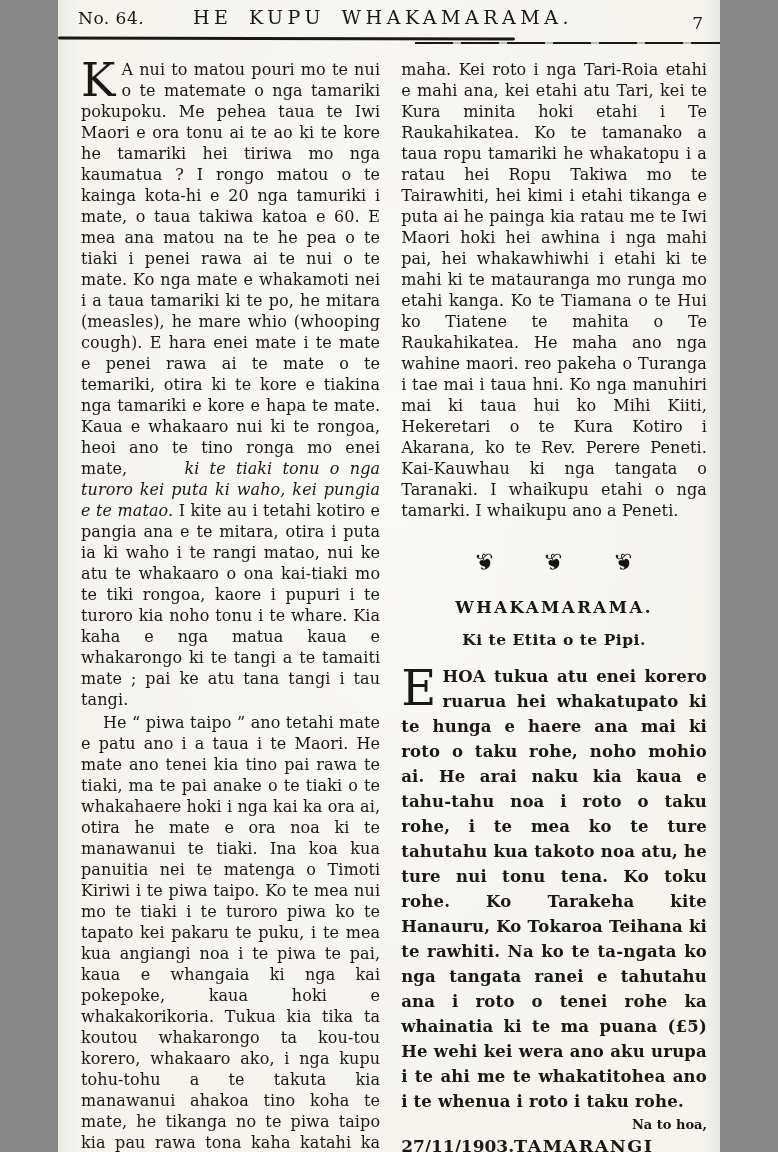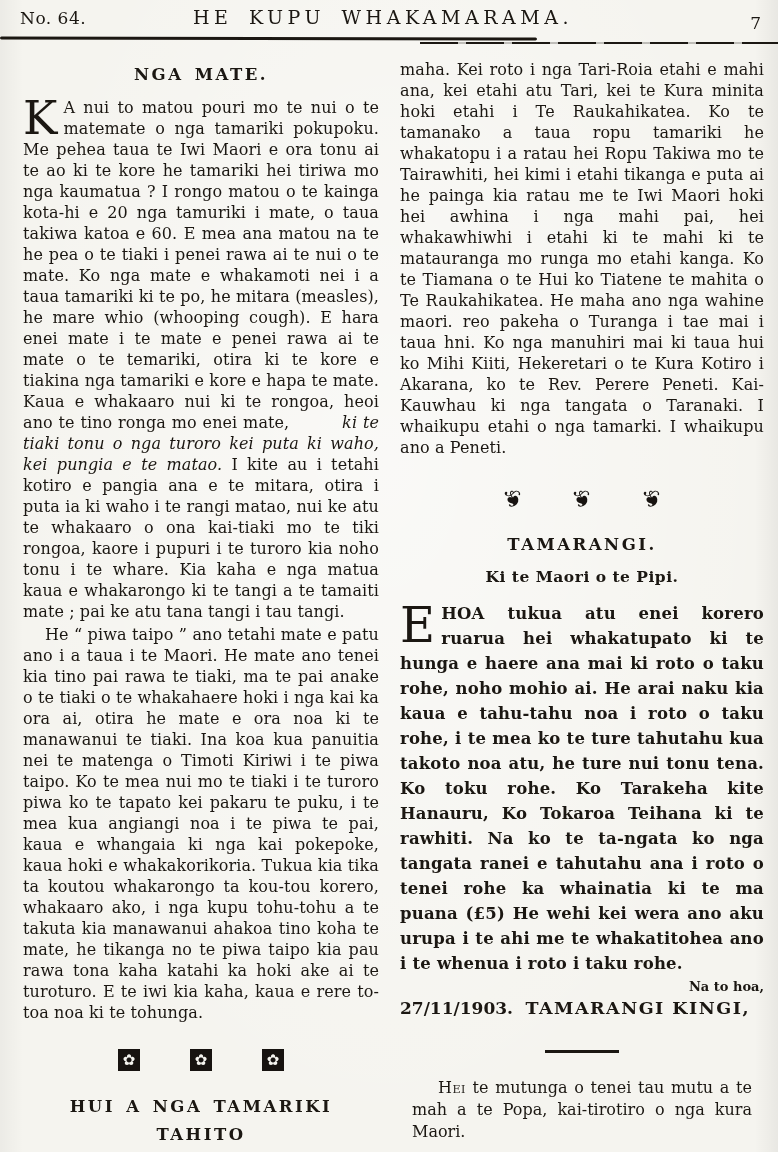--- a/index.html
+++ b/index.html
@@ -1,18 +1,18 @@
 <!DOCTYPE html>
 <html><head>
 <meta charset="utf-8">
 <style>
   html,body{margin:0;padding:0;background:#888;}
   .page{
     position:relative;
-    width:778px;height:1152px;
+    width:662px;height:1152px;
     margin:0 auto;
     background:#f5f4ef;
     background-image:
       radial-gradient(ellipse at 50% 40%, rgba(255,255,255,.5), rgba(0,0,0,0) 70%),
       linear-gradient(to right, rgba(0,0,0,.04), rgba(0,0,0,0) 3%, rgba(0,0,0,0) 97%, rgba(0,0,0,.05));
     color:#1b1712;
     font-family:"DejaVu Serif", serif;
     overflow:hidden;
     box-sizing:border-box;
   }
@@ -93,21 +93,20 @@
   </div>
   <div class="rule-wrap">
     <div class="rule-a"></div>
     <div class="rule-b"></div>
   </div>
 
   <div class="columns">
 
     <div class="col col-left">
 
-      <h2 class="article-heading">NGA MATE.</h2>
 
       <p class="body-text"><span class="dropcap">K</span><span>A nui to matou pouri mo te nui o te matemate o nga tamariki pokupoku. Me pehea taua te Iwi Maori e ora tonu ai te ao ki te kore he tamariki hei tiriwa mo nga kaumatua ?  I rongo matou o te kainga kota-hi e 20 nga tamuriki i mate, o taua takiwa katoa e 60.  E mea ana matou na te he pea o te tiaki i penei rawa ai te nui o te mate.  Ko nga mate e whakamoti nei i a taua tamariki ki te po, he mitara (measles), he mare whio (whooping cough).  E hara enei mate i te mate e penei rawa ai te mate o te temariki, otira ki te kore e tiakina nga tamariki e kore e hapa te mate.  Kaua e whakaaro nui ki te rongoa, heoi ano te tino ronga mo enei mate, </span><em>ki te tiaki tonu o nga turoro kei puta ki waho, kei pungia e te matao.</em><span>  I kite au i tetahi kotiro e pangia ana e te mitara, otira i puta ia ki waho i te rangi matao, nui ke atu te whakaaro o ona kai-tiaki mo te tiki rongoa, kaore i pupuri i te turoro kia noho tonu i te whare.  Kia kaha e nga matua kaua e whakarongo ki te tangi a te tamaiti mate ; pai ke atu tana tangi i tau tangi.</span></p>
 
       <p class="body-text">He “ piwa taipo ” ano tetahi mate e patu ano i a taua i te Maori.  He mate ano tenei kia tino pai rawa te tiaki, ma te pai anake o te tiaki o te whakahaere hoki i nga kai ka ora ai, otira he mate e ora noa ki te manawanui te tiaki.  Ina koa kua panuitia nei te matenga o Timoti Kiriwi i te piwa taipo.  Ko te mea nui mo te tiaki i te turoro piwa ko te tapato kei pakaru te puku, i te mea kua angiangi noa i te piwa te pai, kaua e whangaia ki nga kai pokepoke, kaua hoki e whakakorikoria. Tukua kia tika ta koutou whakarongo ta kou-tou korero, whakaaro ako, i nga kupu tohu-tohu a te takuta kia manawanui ahakoa tino koha te mate, he tikanga no te piwa taipo kia pau rawa tona kaha katahi ka hoki ake ai te turoturo.  E te iwi kia kaha, kaua e rere to-toa noa ki te tohunga.</p>
 
       <div class="ornament-row orn-row-left">
         <span class="orn-square">
             <span>✿</span>
           </span>
         <span class="orn-square">
@@ -126,23 +125,23 @@
     <div class="col col-right">
 
       <p class="body-text">maha.  Kei roto i nga Tari-Roia etahi e mahi ana, kei etahi atu Tari, kei te Kura minita hoki etahi i Te Raukahikatea.  Ko te tamanako a taua ropu tamariki he whakatopu i a ratau hei Ropu Takiwa mo te Tairawhiti, hei kimi i etahi tikanga e puta ai he painga kia ratau me te Iwi Maori hoki hei awhina i nga mahi pai, hei whakawhiwhi i etahi ki te mahi ki te matauranga mo runga mo etahi kanga.  Ko te Tiamana o te Hui ko Tiatene te mahita o Te Raukahikatea.  He maha ano nga wahine maori. reo pakeha o Turanga i tae mai i taua hni.  Ko nga manuhiri mai ki taua hui ko Mihi Kiiti, Hekeretari o te Kura Kotiro i Akarana, ko te Rev. Perere Peneti. Kai-Kauwhau ki nga tangata o Taranaki.  I whaikupu etahi o nga tamarki.  I whaikupu ano a Peneti.</p>
 
       <div class="ornament-row orn-row-right">
         <span class="orn-sprig">❦</span>
         <span class="orn-sprig">❦</span>
         <span class="orn-sprig">❦</span>
       </div>
 
-      <h2 class="article-heading">TAMARANGI.</h2>
+      <h2 class="article-heading">WHAKAMARAMA.</h2>
 
-      <h3 class="sub-heading">Ki te Maori o te Pipi.</h3>
+      <h3 class="sub-heading">Ki te Etita o te Pipi.</h3>
 
       <p class="body-text notice-body"><span class="dropcap">E</span><span class="lead-word">HOA</span><span> tukua atu enei korero ruarua hei whakatupato ki te hunga e haere ana mai ki roto o taku rohe, noho mohio ai.  He arai naku kia kaua e tahu-tahu noa i roto o taku rohe, i te mea ko te ture tahutahu kua takoto noa atu, he ture nui tonu tena.  Ko toku rohe.  Ko Tarakeha kite Hanauru, Ko Tokaroa Teihana ki te rawhiti.  Na ko te ta-ngata ko nga tangata ranei e tahutahu ana i roto o tenei rohe ka whainatia ki te ma puana (£5) He wehi kei wera ano aku urupa i te ahi me te whakatitohea ano i te whenua i roto i taku rohe.</span></p>
 
       <p class="closing-line">Na to hoa,</p>
 
       <div class="signature-row">
         <span class="sig-date">27/11/1903.</span>
         <span class="sig-name">TAMARANGI KINGI,</span>
       </div>
 

